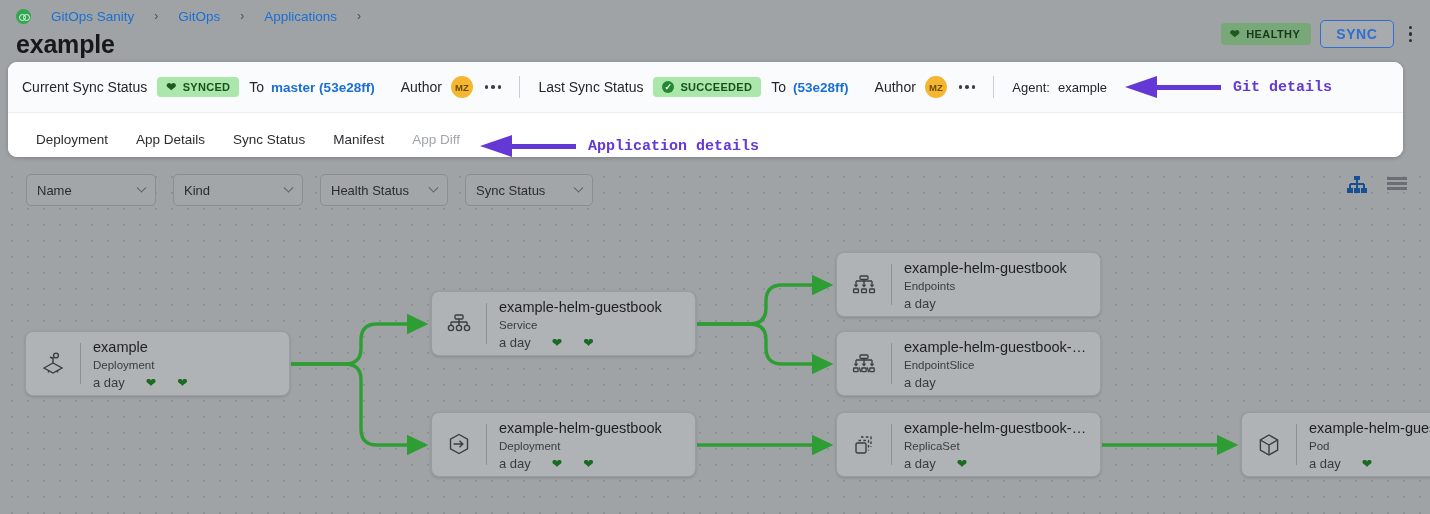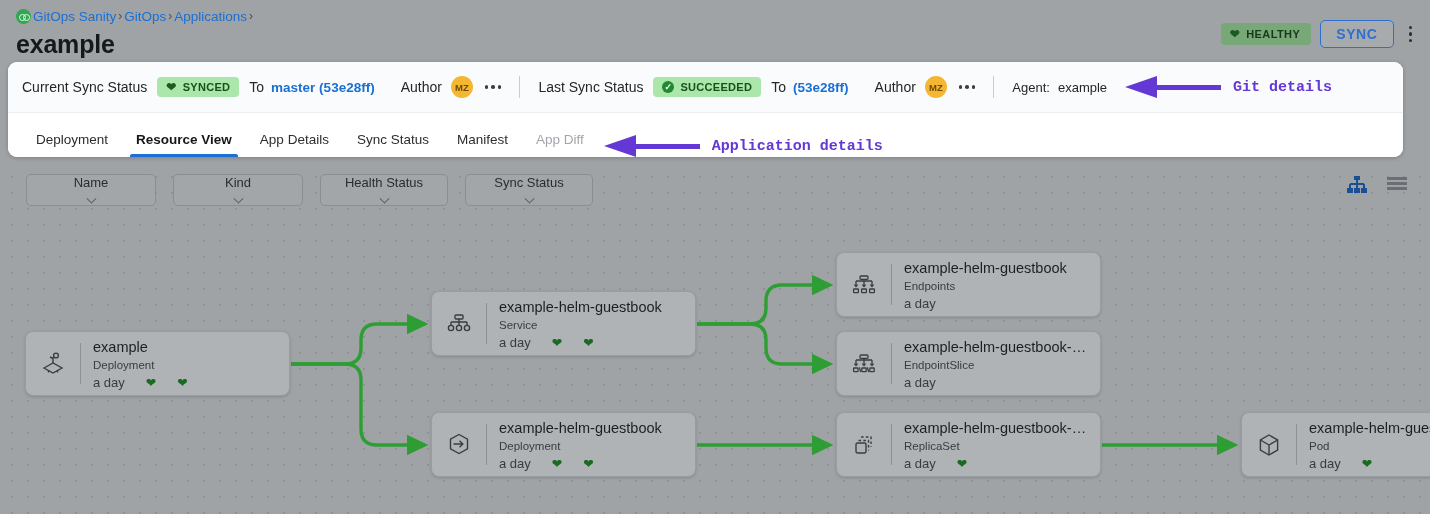--- a/index.html
+++ b/index.html
@@ -7,21 +7,21 @@
   body {
     font-family: "Liberation Sans", sans-serif;
     background:#a0a3a6;
     position:relative;
     -webkit-font-smoothing: antialiased;
   }
 
   
   .topbar { position:absolute; left:0; top:0; width:1430px; height:62px; background:#a0a3a6; }
 
-  .breadcrumb { position:absolute; left:16px; top:9px; display:flex; align-items:flex-start; gap:2px;
+  .breadcrumb { position:absolute; left:16px; top:9px; display:flex; align-items:flex-start; gap:20px;
                 font-size:13.5px; }
   .bc-logo { width:15px; height:15px; border-radius:50%; background:#2fa84f; position:relative;
              display:inline-block; flex:0 0 auto; }
   .bc-logo:before{ content:""; position:absolute; left:3px; top:5px; width:5px;height:5px;
              border:1.5px solid #e8f5ea; border-radius:50%; }
   .bc-logo:after{ content:""; position:absolute; left:7px; top:5px; width:5px;height:5px;
              border:1.5px solid #e8f5ea; border-radius:50%; }
   .bc-link { color:#1a6fd4; cursor:pointer; white-space:nowrap; }
   .bc-sep { color:#4a4d50; font-size:12px; }
 
@@ -84,21 +84,21 @@
   
   .canvas { position:absolute; left:0; top:165px; width:1430px; height:349px;
     background-color:#a0a3a6;
     background-image:radial-gradient(#8f9295 1px, transparent 1.1px);
     background-size:16px 16px; background-position:4px 4px; }
 
   .filterbar { position:absolute; left:0; top:0; width:100%; height:50px; display:flex;
                align-items:center; padding-left:26px; gap:17px; }
   .select { width:130px; height:32px; border:1px solid #8a8d91; border-radius:5px;
             background:#a3a6a9; display:flex; align-items:center; justify-content:space-between;
-            padding:0 10px; font-size:13px; color:#2a2c2f; cursor:pointer;flex-direction:column; }
+            padding:0 10px; font-size:13px; color:#2a2c2f; cursor:pointer; }
   .select.wide { width:128px; }
   .chev { width:7px;height:7px;border-right:1.6px solid #5c5f63;border-bottom:1.6px solid #5c5f63;
           transform:rotate(45deg) translate(-2px,-2px); }
   .viewtoggle { position:absolute; right:22px; top:10px; display:flex; align-items:center; gap:18px; }
   .vt-icon { cursor:pointer; display:block; }
 
   
   .node { position:absolute; background:#b0b3b6; border:1px solid #9a9da0; border-radius:8px;
           display:flex; align-items:center; box-shadow:0 1px 3px rgba(0,0,0,.16); cursor:pointer; }
   .node .ico { width:54px; display:flex; align-items:center; justify-content:center; color:#3a3d40; }
@@ -189,21 +189,20 @@
       <span class="arrow-left">
         <span class="head"></span>
           <span class="shaft"></span>
       </span>
       <span class="anno-text">Git details</span>
     </span>
   </div>
 
   <div class="tabs">
     <div class="tab">Deployment</div>
-    <div class="tab active">Resource View</div>
     <div class="tab">App Details</div>
     <div class="tab">Sync Status</div>
     <div class="tab">Manifest</div>
     <div class="tab disabled">App Diff</div>
 
     <span class="anno">
       <span class="arrow-left">
         <span class="head"></span>
           <span class="shaft"></span>
       </span>

